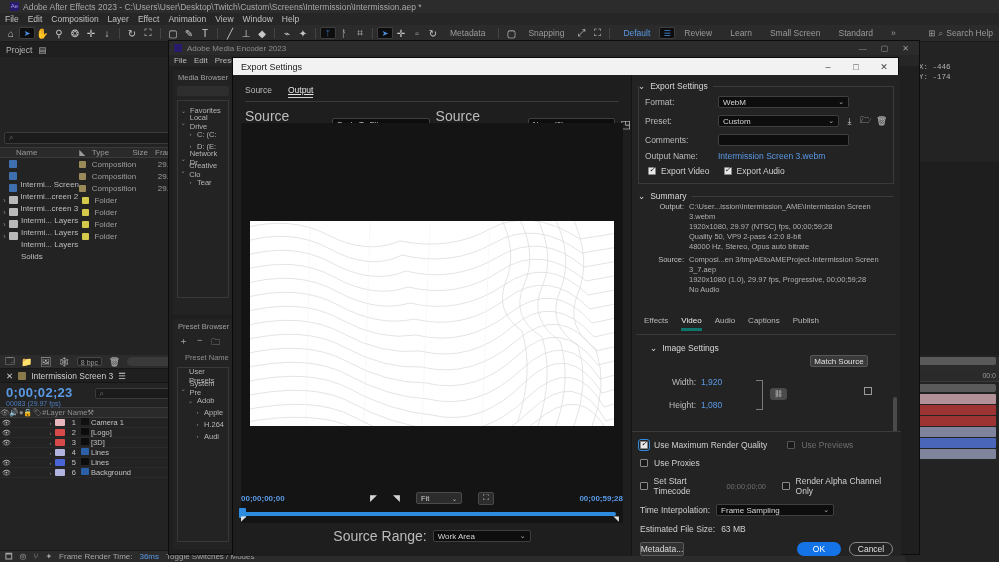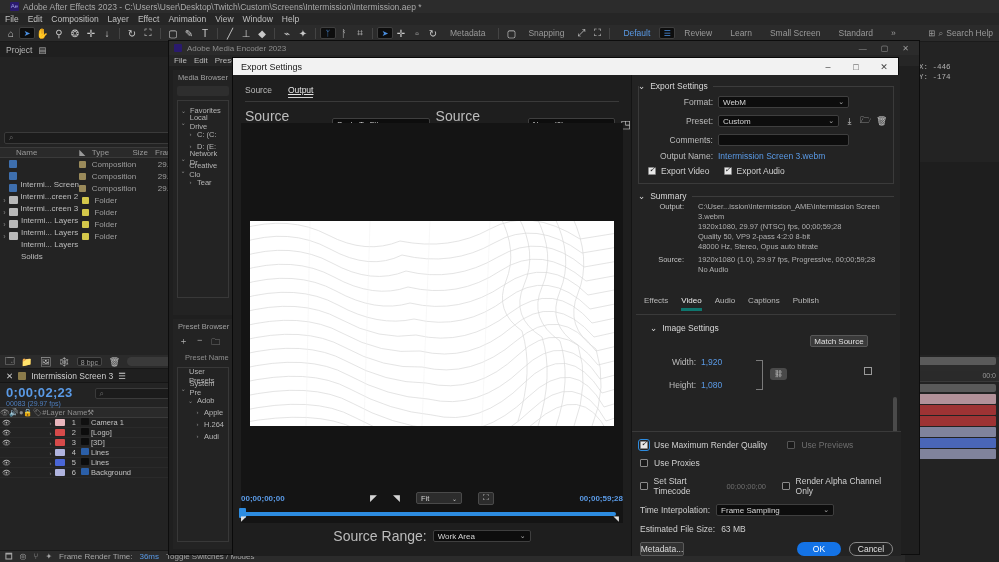--- a/index.html
+++ b/index.html
@@ -163,32 +163,32 @@
     justify-content:center; gap:6px;}
 
   .es-right{ position:absolute; left:398px; top:0; width:269px; height:481px; background:#232323;
     border-left:1px solid #141414;}
   .grp{ margin:6px 6px 0 6px; }
   .grp-h{ display:flex; align-items:center; gap:5px; font-size:8.5px; color:#d8d8d8; }
   .grp-h .line{ flex:1; height:1px; background:#3c3c3c; }
   .grp-box{ border:1px solid #3a3a3a; border-top:none; padding:6px 6px 7px 6px; margin-top:-5px;
     padding-top:10px;}
   .frow{ display:flex; align-items:center; gap:5px; margin-bottom:5px; }
-  .frow .fl{ width:68px; text-align:right; font-size:8.5px; color:#bcbcbc;}
+  .frow .fl{ width:68px; font-size:8.5px; color:#bcbcbc;}
   .frow .fs{ flex:1; }
   .iconbtn{ font-size:9px; color:#cfcfcf; width:11px; text-align:center;}
   .outname{ font-size:8.5px; color:#5a9ae6; }
   .cbrow{ display:flex; align-items:center; gap:5px; font-size:8.5px; color:#d0d0d0; }
   .cb{ width:8px;height:8px;border:1px solid #8a8a8a; background:#1a1a1a; border-radius:1px;
     display:inline-block; position:relative;}
   .cb.on{ background:#e8e8e8; }
   .cb.on:after{ content:"✓"; position:absolute; left:0px; top:-3px; font-size:8px; color:#111; }
   .cb.foc{ outline:1px solid #2d8ce0; outline-offset:1px;}
   .cb.dis{ border-color:#555; }
-  .sum{ display:flex; gap:14px; font-size:7.5px; line-height:10px;}
+  .sum{ display:flex; gap:5px; font-size:7.5px; line-height:10px;}
   .sum .k{ width:40px; text-align:right; color:#c2c2c2; flex:none;}
   .sum .v{ color:#b0b0b0; }
   .es-r-tabs{ display:flex; gap:13px; padding:6px 0 3px 8px; border-bottom:1px solid #3a3a3a;
     margin:8px 4px 0 4px;}
   .es-r-tabs .tab{ font-size:8px; color:#b8b8b8; padding-bottom:3px;}
   .es-r-tabs .tab.act{ color:#ececec; border-bottom:3px solid #0f766e;}
   .imgset{ position:relative; padding:8px 6px 0 6px; height:112px; }
   .matchsrc{ position:absolute; right:32px; top:20px; width:58px; height:12px; background:#3a3a3a;
     border:1px solid #575757; border-radius:2px; font-size:8px; color:#e0e0e0;
     display:flex; align-items:center; justify-content:center;}
@@ -794,20 +794,21 @@
               <div class="v" id="sum-out">
                   <div>C:\User...ission\Intermission_AME\Intermission Screen 3.webm</div>
                   <div>1920x1080, 29.97 (NTSC) fps, 00;00;59;28</div>
                   <div>Quality 50, VP9 2-pass 4:2:0 8-bit</div>
                   <div>48000 Hz, Stereo, Opus auto bitrate</div>
                 </div>
             </div>
             <div class="sum" style="margin-top:3px">
               <div class="k">Source:</div>
               <div class="v" id="sum-src">
+                  <div>Composi...en 3/tmpAEtoAMEProject-Intermission Screen 3_7.aep</div>
                   <div>1920x1080 (1.0), 29.97 fps, Progressive, 00;00;59;28</div>
                   <div>No Audio</div>
                 </div>
             </div>
           </div>
         </div>
 
         <div class="es-r-tabs">
           <div class="tab">Effects</div>
           <div class="tab act">Video</div>

